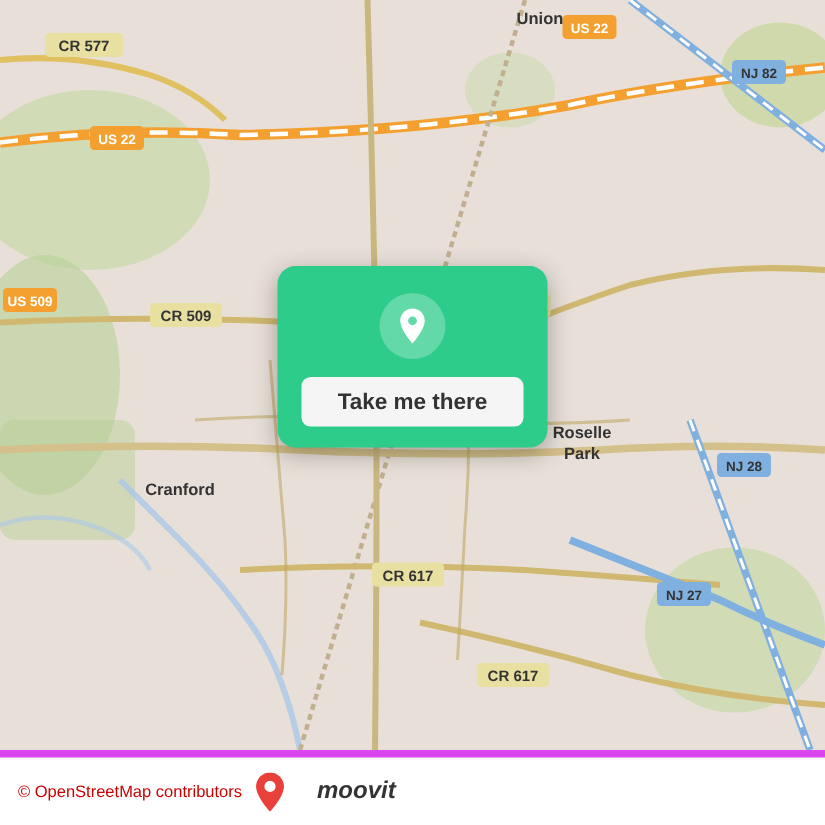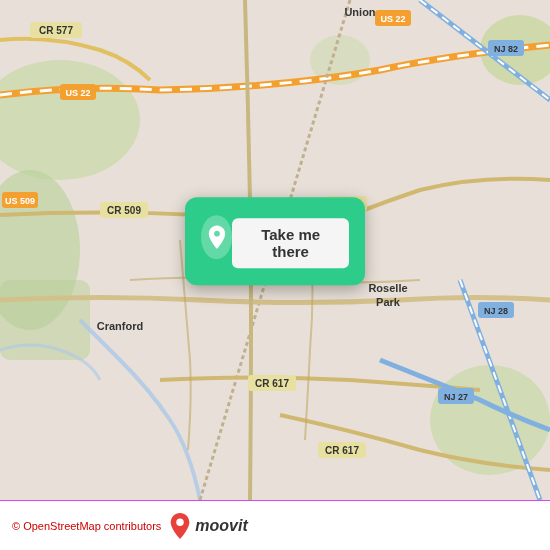--- a/index.html
+++ b/index.html
@@ -26,21 +26,21 @@
     
     .popup-card {
       position: absolute;
       left: 50%;
       top: 50%;
       transform: translate(-50%, -60%);
       width: 180px;
       background: #2ecc8a;
       border-radius: 12px;
       display: flex;
-      flex-direction: row;
+      flex-direction: column;
       align-items: center;
       padding: 18px 16px 14px;
       box-shadow: 0 4px 16px rgba(0,0,0,0.3);
       z-index: 10;
     }
     .popup-pin {
       width: 44px;
       height: 44px;
       background: rgba(255,255,255,0.25);
       border-radius: 50%;
@@ -81,42 +81,42 @@
     
     #bottom-bar {
       position: absolute;
       bottom: 0;
       width: 100%;
       height: 50px;
       background: #fff;
       display: flex;
       align-items: center;
       padding: 0 12px;
-      border-top: 1px solid #d946ef;
+      border-top: 5px solid #d946ef;
     }
     .osm-logo {
       font-size: 11px;
       color: #888;
       margin-right: 8px;
       flex-shrink: 0;
     }
     .osm-logo span {
       color: #cc0000;
     }
     .location-text {
       font-size: 14px;
       color: #333;
       font-weight: 500;
       flex: 1;
       text-align: center;
     }
     .moovit-logo {
       display: flex;
       align-items: center;
-      gap: 4px;
+      gap: 20px;
       flex-shrink: 0;
     }
     .moovit-pin {
       width: 22px;
       height: 26px;
     }
     .moovit-text {
       font-size: 16px;
       font-weight: 700;
       color: #333;

